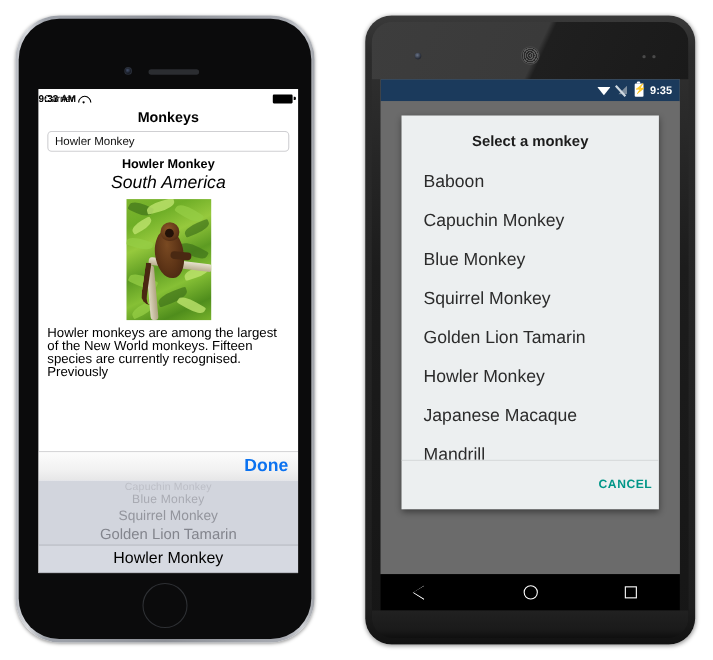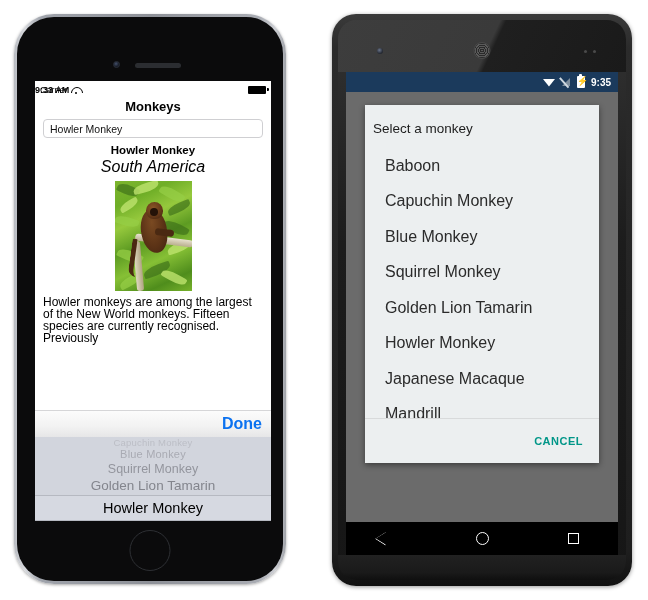--- a/index.html
+++ b/index.html
@@ -294,33 +294,34 @@
 
   #and-dialog {
     position: absolute; left: 19px; top: 33px;
     width: 234px; height: 358px;
     background: #eceff0;
     box-shadow: 0 2px 6px rgba(0,0,0,.45);
     display: flex; flex-direction: column;
     overflow: hidden;
   }
   #and-dialog-title {
-    font-size: 13.5px; font-weight: normal; color: #1c1c1c;
+    font-size: 13.5px; font-weight: bold; color: #1c1c1c;
     padding: 16px 8px 12px;
+    text-align: center;
   }
   #and-list { flex: 1; overflow: hidden; }
   .and-item {
     font-size: 16px; color: #2b2b2b;
     padding: 0 20px;
     height: 35.5px; display: flex; align-items: center;
   }
   #and-divider { height: 1px; background: #d8dadb; }
   #and-actions {
     height: 44px; display: flex; align-items: center; justify-content: flex-end;
-    padding-right: 16px;
+    padding-right: 6px;
   }
   #and-cancel {
     font-size: 11px; font-weight: bold; color: #009688;
     letter-spacing: .5px;
   }
 
   #and-nav {
     position: absolute; left: 8px; top: 502px;
     width: 272px; height: 33px;
     background: #000;

